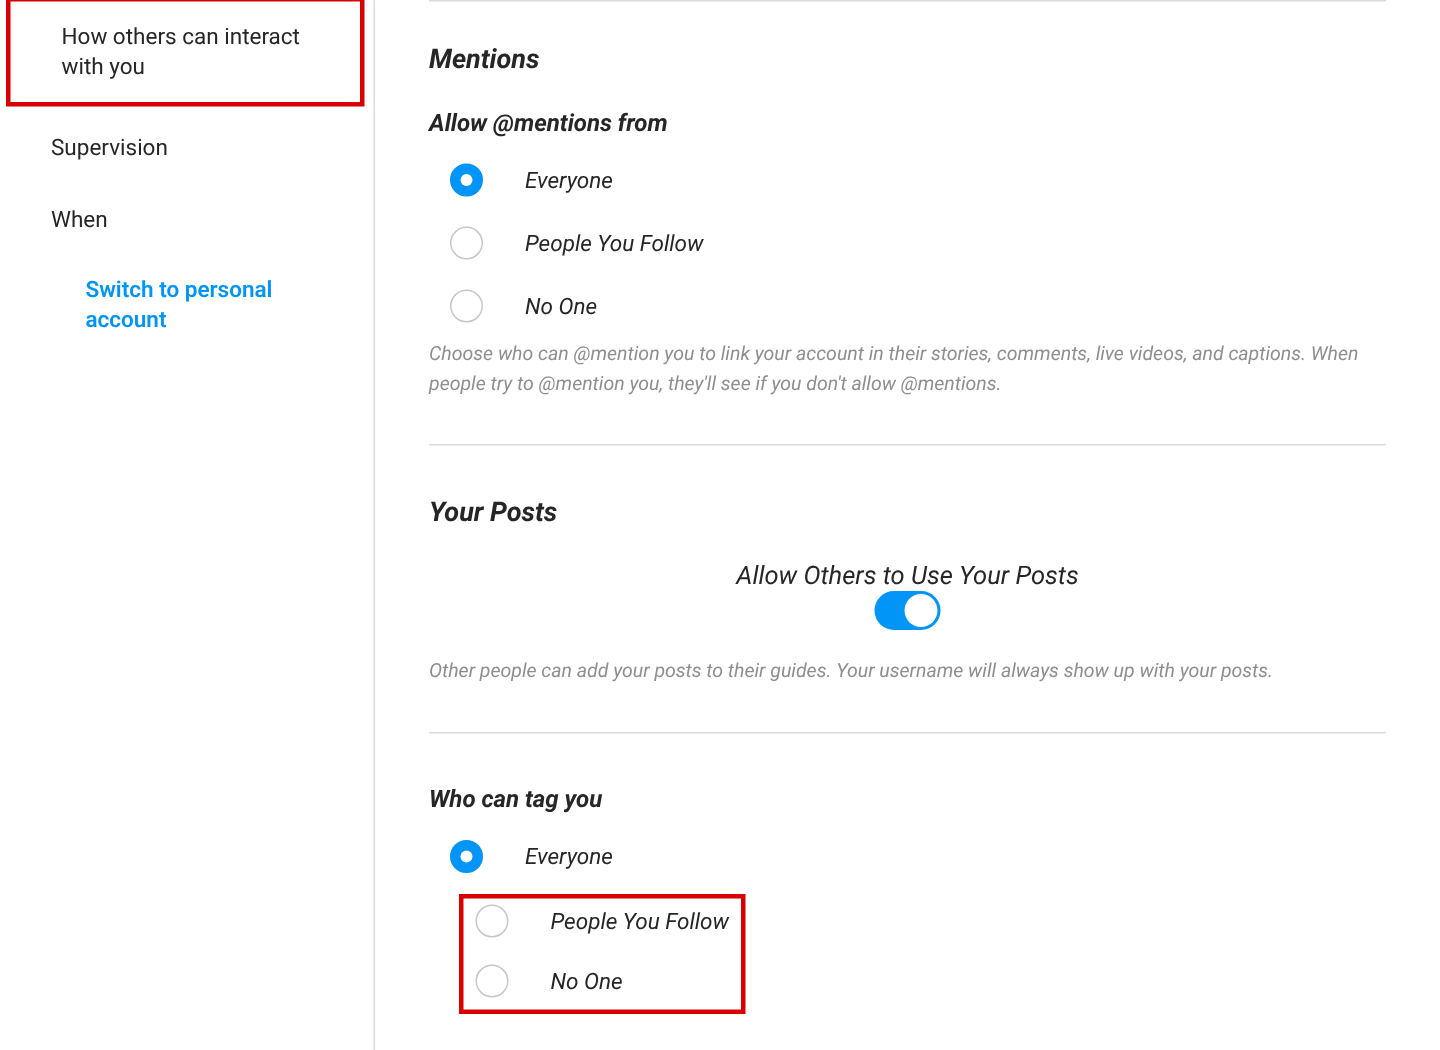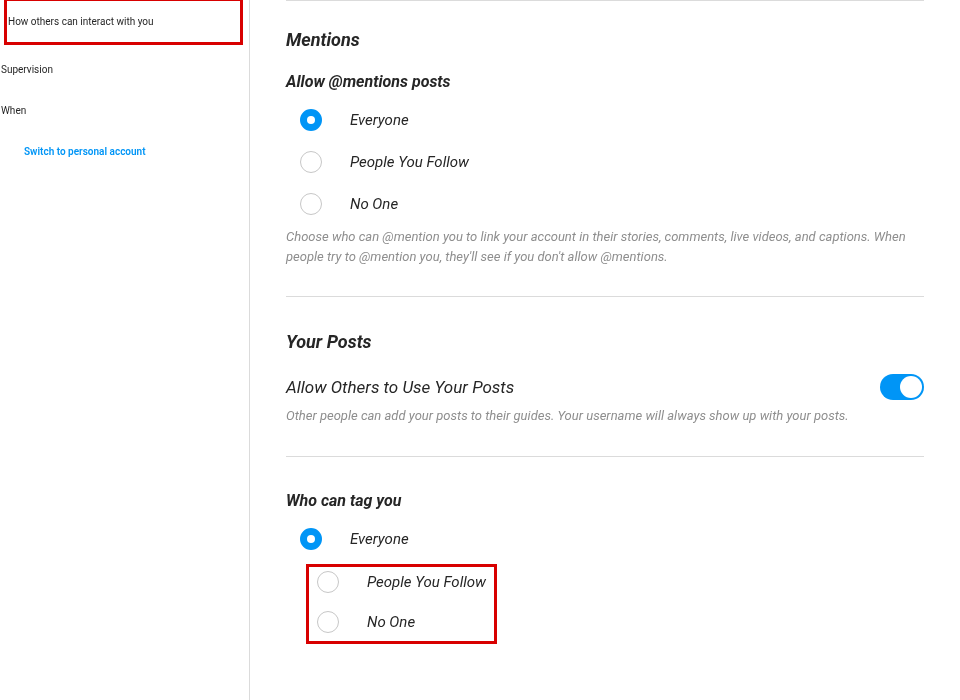--- a/index.html
+++ b/index.html
@@ -17,22 +17,22 @@
     height: 100%;
   }
   
   .sidebar {
     width: 250px;
     flex: 0 0 250px;
     border-right: 1px solid #dbdbdb;
     padding-top: 0;
   }
   .sidebar-item {
-    padding: 14px 1px;
-    font-size: 10px;
+    padding: 14px 34px;
+    font-size: 15px;
     color: #262626;
     cursor: pointer;
     line-height: 1.3;
   }
   .sidebar-item.link {
     color: #0095f6;
     font-weight: 600;
     margin-left: 23px;
   }
   .highlight-box-sidebar {
@@ -108,21 +108,22 @@
     font-size: 13px;
     line-height: 1.5;
     color: #8e8e8e;
     margin-top: 6px;
   }
   
   .toggle-row {
     display: flex;
     align-items: center;
     justify-content: space-between;
-    margin-bottom: 6px;
+    margin-bottom: 18px;
+    flex-direction: column;
   }
   .toggle-row .label {
     font-size: 17px;
     font-weight: 400;
     color: #262626;
   }
   .toggle {
     width: 44px;
     height: 26px;
     border-radius: 13px;
@@ -172,21 +173,21 @@
     <div class="sidebar-item link">
       <span>Switch to personal account</span>
     </div>
   </nav>
 
   <main class="main">
     <div class="top-divider"></div>
 
     <section>
       <h2 class="section-title">Mentions</h2>
-      <h3 class="sub-title">Allow @mentions posts</h3>
+      <h3 class="sub-title">Allow @mentions from</h3>
 
       <div class="radio-group">
         <div class="radio-row">
           <span class="radio-outer selected"></span>
           <span class="radio-label">Everyone</span>
         </div>
         <div class="radio-row">
           <span class="radio-outer"></span>
           <span class="radio-label">People You Follow</span>
         </div>

